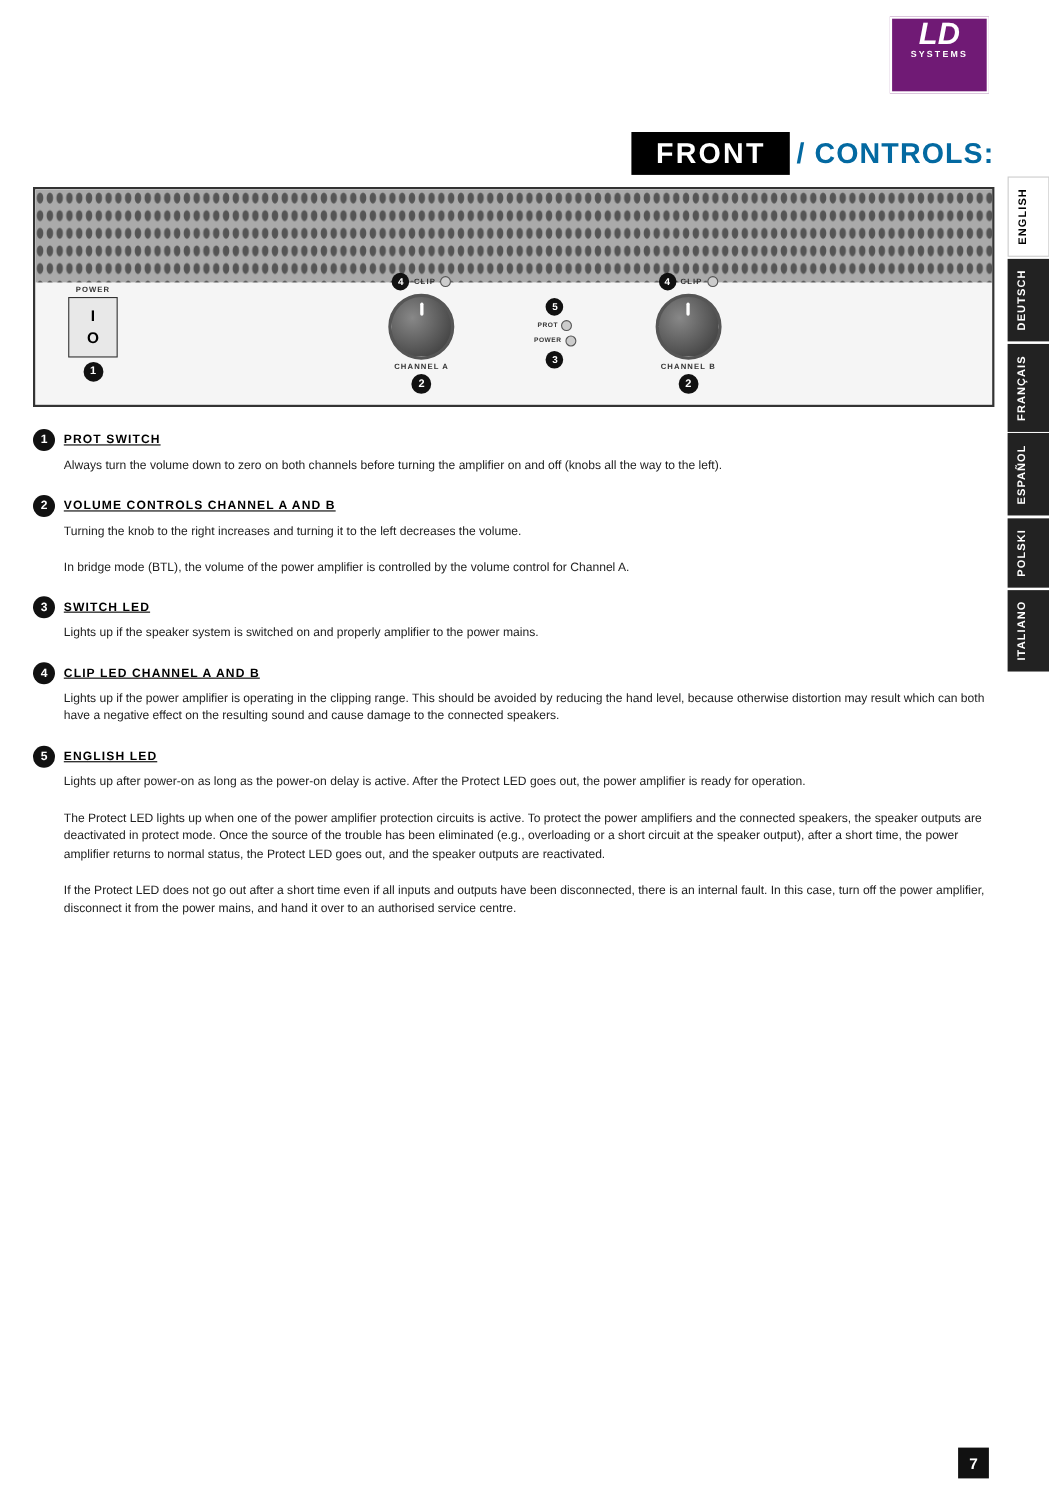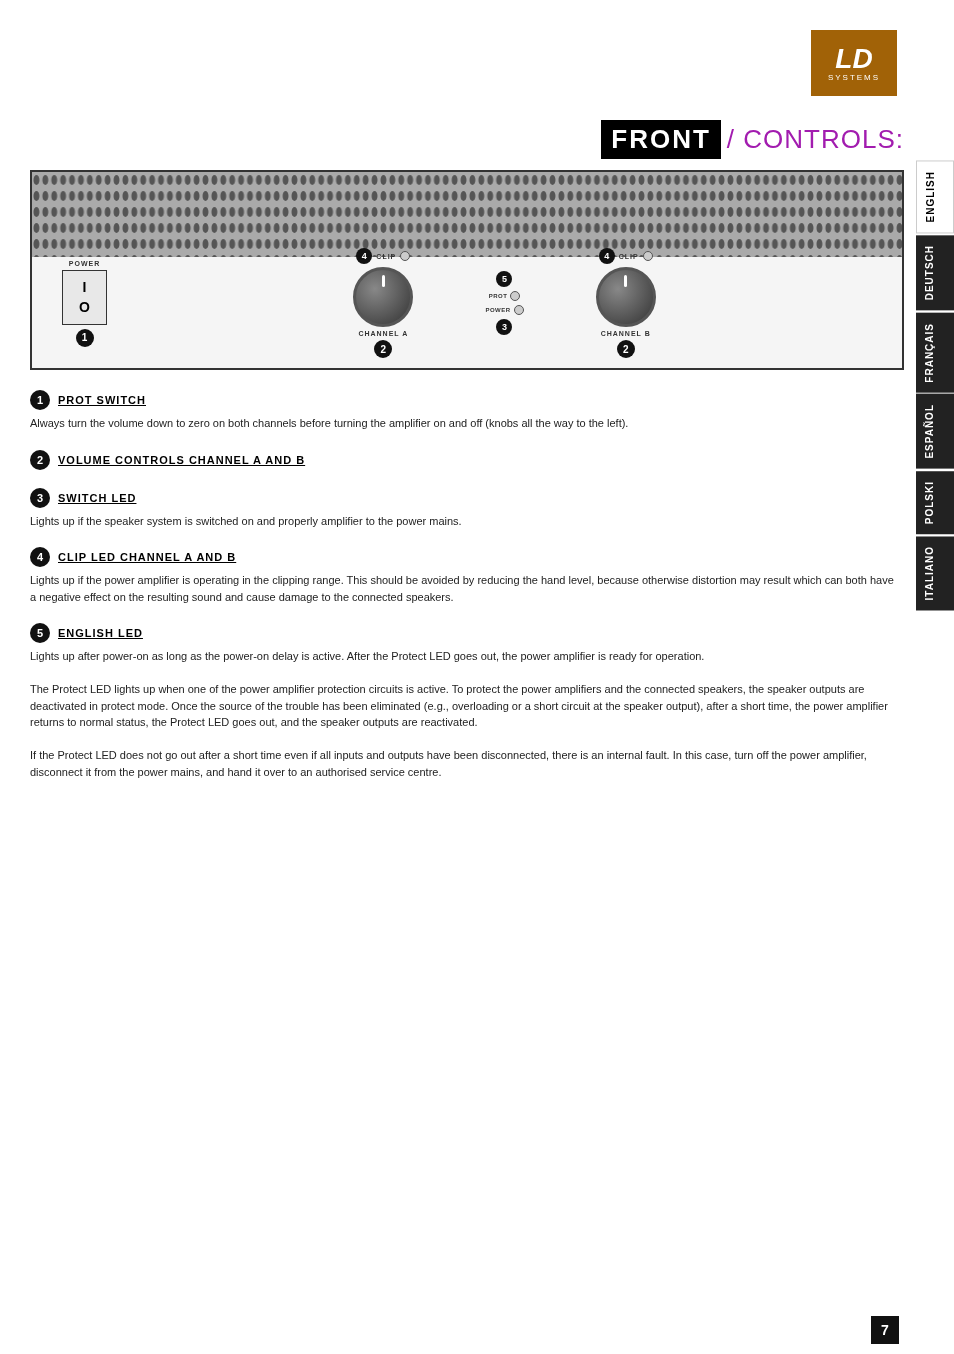--- a/index.html
+++ b/index.html
@@ -39,73 +39,72 @@
 
     .lang-tab.active {
       background: #fff;
       color: #000;
       border: 1px solid #ccc;
     }
 
     
     .logo-area {
       position: absolute;
-      top: 28px;
+      top: 15px;
       right: 55px;
       width: 90px;
       height: 70px;
-      background: #a16207;
-      display: flex;
-      align-items: center;
+      background: #701a75;
+      display: flex;
       justify-content: center;
       border: 2px solid #fff;
     }
 
     .logo-text {
       text-align: center;
     }
 
     .logo-ld {
       color: #fff;
       font-size: 28px;
       font-weight: 900;
       font-style: italic;
       line-height: 1;
     }
 
     .logo-systems {
       color: #fff;
       font-size: 8px;
       letter-spacing: 2px;
-      font-weight: normal;
+      font-weight: bold;
     }
 
     
     .title-bar {
       position: absolute;
       top: 120px;
       right: 50px;
       display: flex;
       align-items: center;
       gap: 6px;
     }
 
     .title-front {
       background: #000;
       color: #fff;
       font-size: 26px;
       font-weight: 900;
-      padding: 4px 10px;
+      padding: 4px 22px;
       letter-spacing: 2px;
     }
 
     .title-controls {
-      color: #a21caf;
+      color: #0369a1;
       font-size: 26px;
-      font-weight: 400;
+      font-weight: 700;
       letter-spacing: 1px;
       text-align: right;
     }
 
     
     .device-area {
       position: absolute;
       top: 170px;
       left: 30px;
       right: 50px;
@@ -320,20 +319,21 @@
     .section-title {
       font-size: 11px;
       font-weight: 900;
       letter-spacing: 1px;
       text-decoration: underline;
     }
 
     .section-body {
       font-size: 11px;
       line-height: 1.5;
+      margin-left: 28px;
       color: #222;
     }
 
     
     .page-num {
       position: absolute;
       bottom: 10px;
       right: 55px;
       background: #111;
       color: #fff;
@@ -456,20 +456,21 @@
         <div class="section-badge">1</div>
         <span class="section-title">PROT SWITCH</span>
       </div>
       <div class="section-body"><span>Always turn the volume down to zero on both channels before turning the amplifier on and off (knobs all the way to the left).</span></div>
     </div>
     <div class="section">
       <div class="section-header">
         <div class="section-badge">2</div>
         <span class="section-title">VOLUME CONTROLS CHANNEL A AND B</span>
       </div>
+      <div class="section-body"><span>Turning the knob to the right increases and turning it to the left decreases the volume.</span><br><br><span>In bridge mode (BTL), the volume of the power amplifier is controlled by the volume control for Channel A.</span></div>
     </div>
     <div class="section">
       <div class="section-header">
         <div class="section-badge">3</div>
         <span class="section-title">SWITCH LED</span>
       </div>
       <div class="section-body"><span>Lights up if the speaker system is switched on and properly amplifier to the power mains.</span></div>
     </div>
     <div class="section">
       <div class="section-header">

